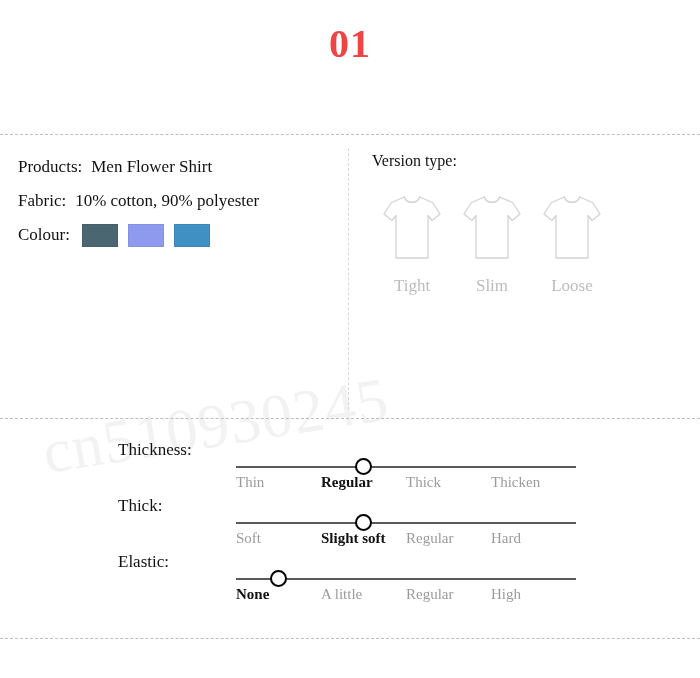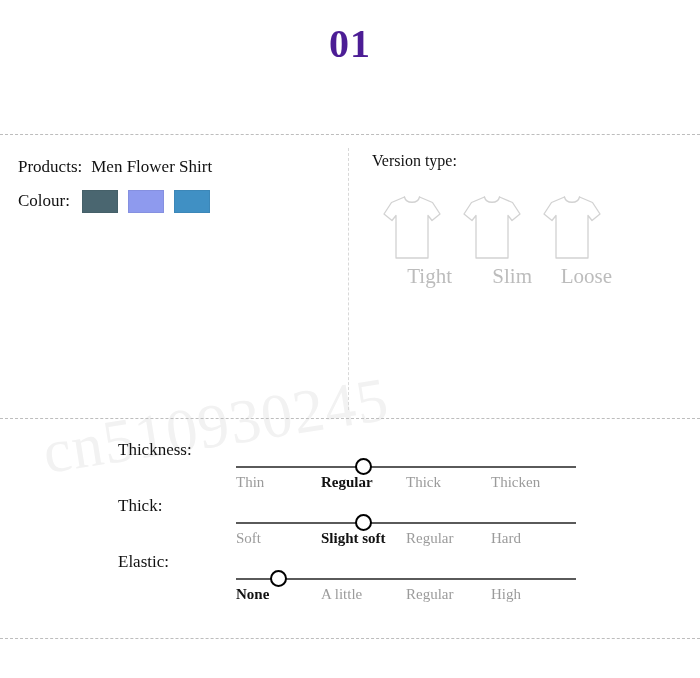--- a/index.html
+++ b/index.html
@@ -64,21 +64,21 @@
     width: 700px;
     text-align: center;
     z-index: 3;
   }
   .header-number {
     font-size: 40px;
     font-weight: bold;
     letter-spacing: 1px;
     line-height: 1;
     margin-top: 24px;
-    color: #4c1d95;
+    color: #ef4444;
   }
   .header-title {
     font-size: 20px;
     letter-spacing: 0.5px;
     margin-top: 18px;
     color: #1a1a1a;
   }
 
   
   .product-info {
@@ -131,24 +131,23 @@
   }
   .shirt-item {
     width: 80px;
     text-align: center;
   }
   .shirt-icon {
     display: block;
     margin: 0 auto;
   }
   .shirt-label {
-    margin-top: 0;
-    font-size: 21px;
+    margin-top: 12px;
+    font-size: 17px;
     color: #bcbcbc;
-    text-align: right;
   }
   .shirt-item.selected .shirt-label {
     color: #111111;
     font-weight: bold;
   }
 
   
   .sliders {
     position: absolute;
     left: 0;
@@ -226,20 +225,24 @@
 <div class="hdivider d3"></div>
 <div class="vdivider"></div>
 
 <div class="product-info">
 
   <div class="spec-row">
     <span class="spec-label">Products:</span>
     <span class="spec-value">Men Flower Shirt</span>
   </div>
 
+  <div class="spec-row">
+    <span class="spec-label">Fabric:</span>
+    <span class="spec-value">10% cotton, 90% polyester</span>
+  </div>
 
 
   <div class="spec-row">
     <span class="spec-label">Colour:</span>
     <span class="swatches">
       <span class="swatch" id="swatch-0" style="background: rgb(74, 102, 112);"></span>
       <span class="swatch" id="swatch-1" style="background: rgb(142, 154, 238);"></span>
       <span class="swatch" id="swatch-2" style="background: rgb(64, 144, 196);"></span>
     </span>
   </div>

